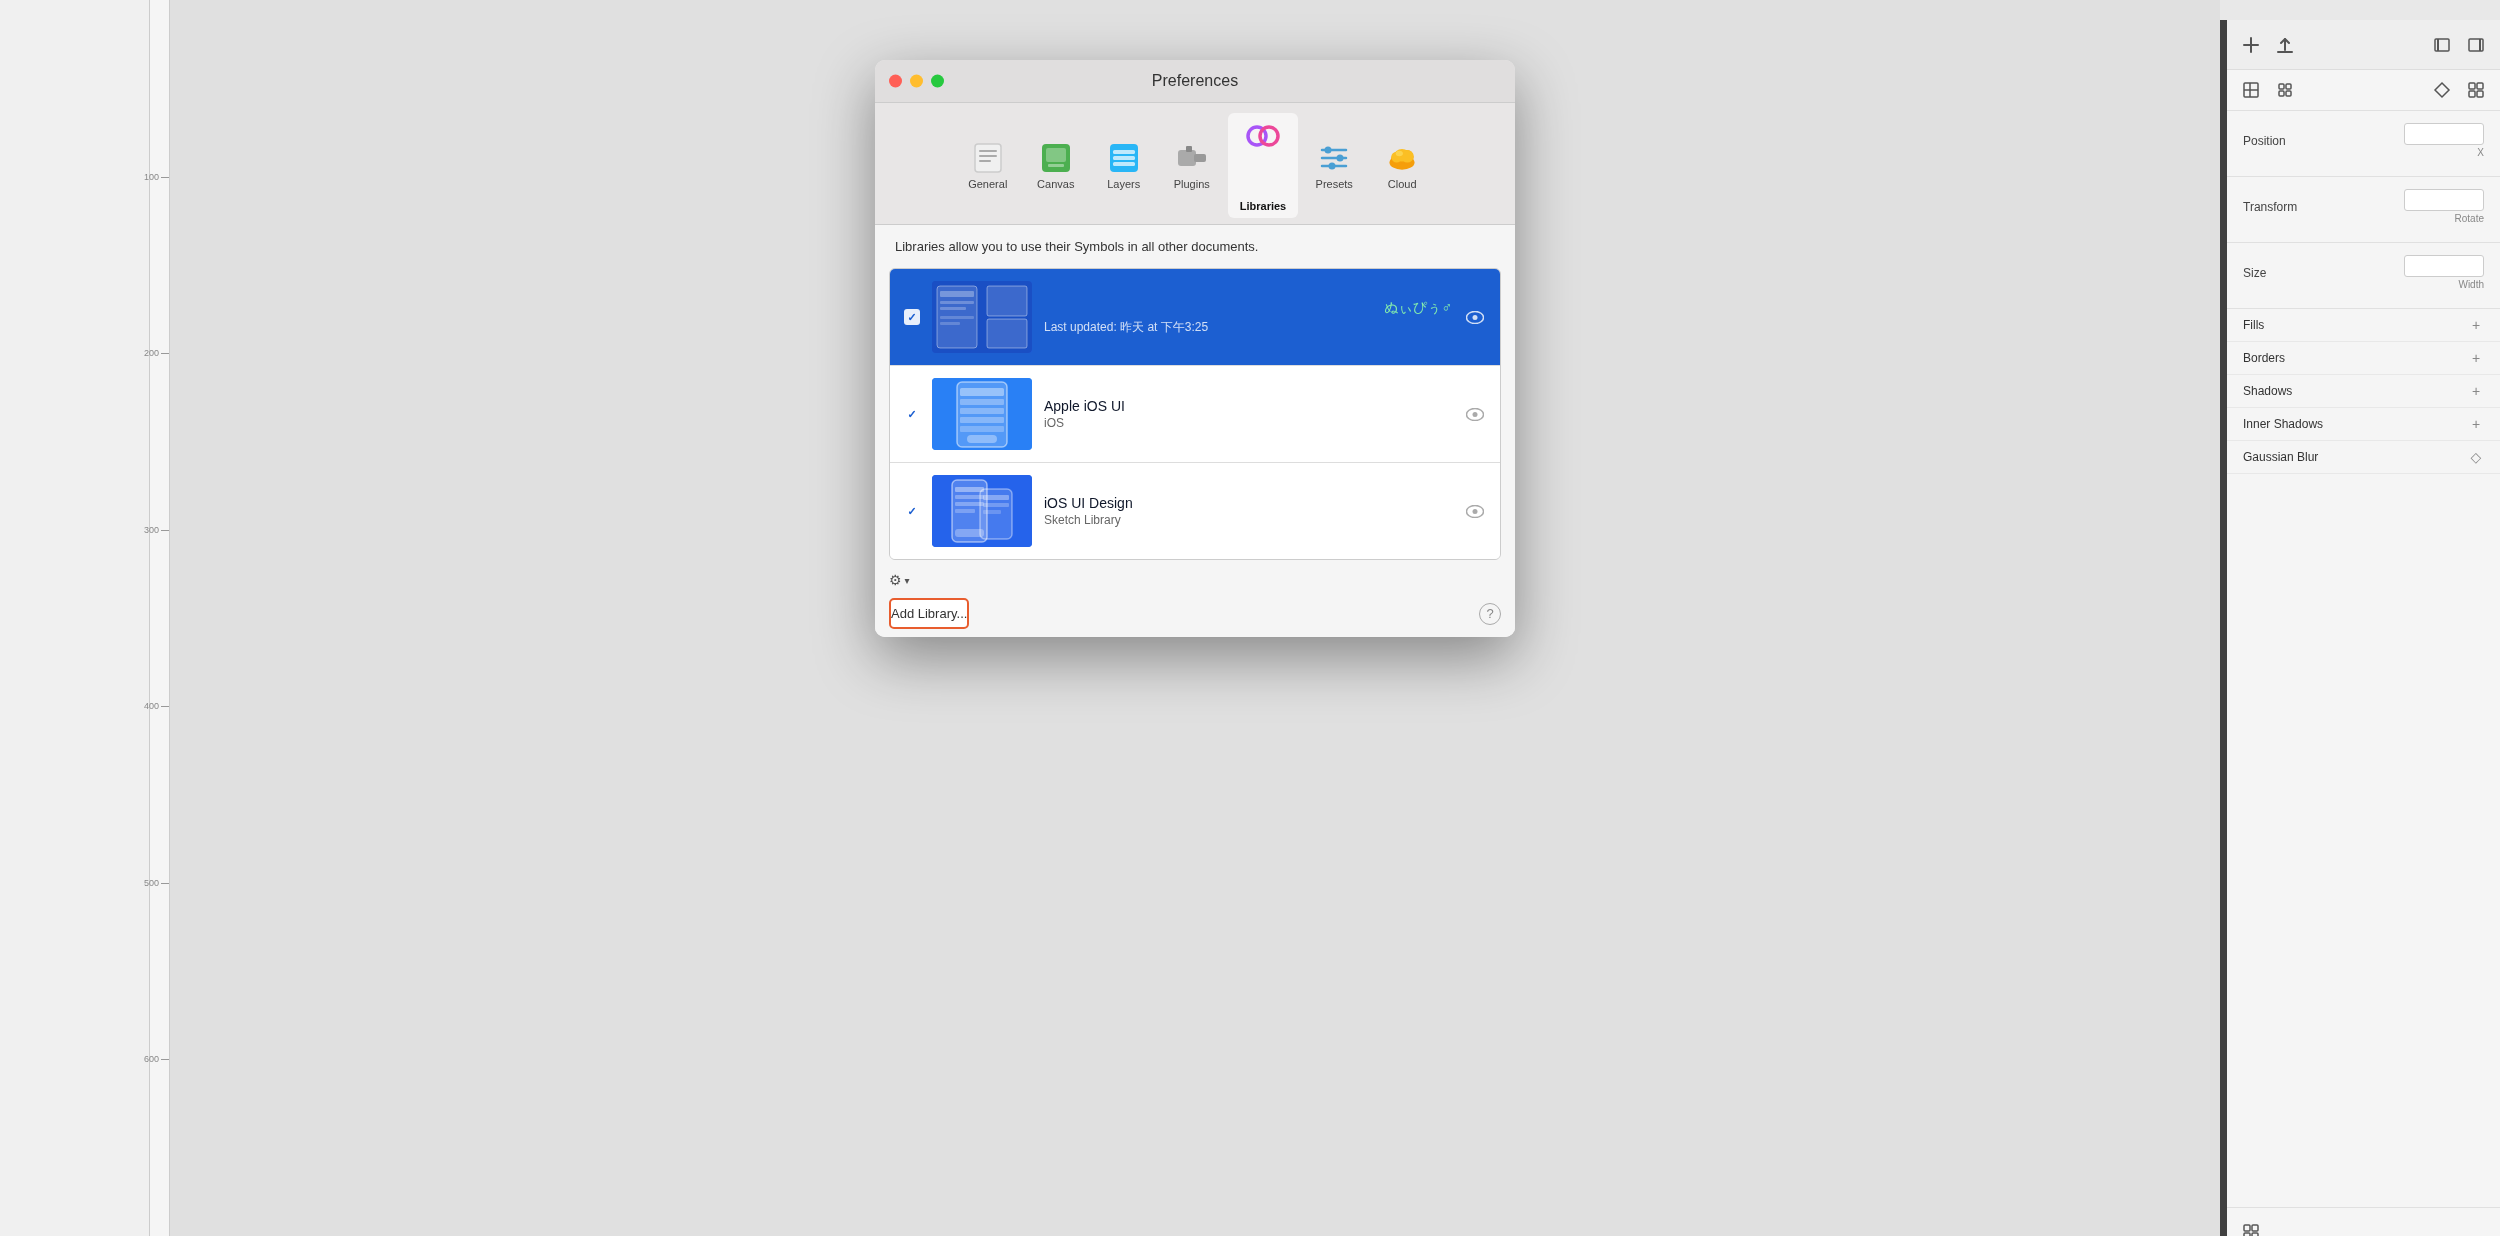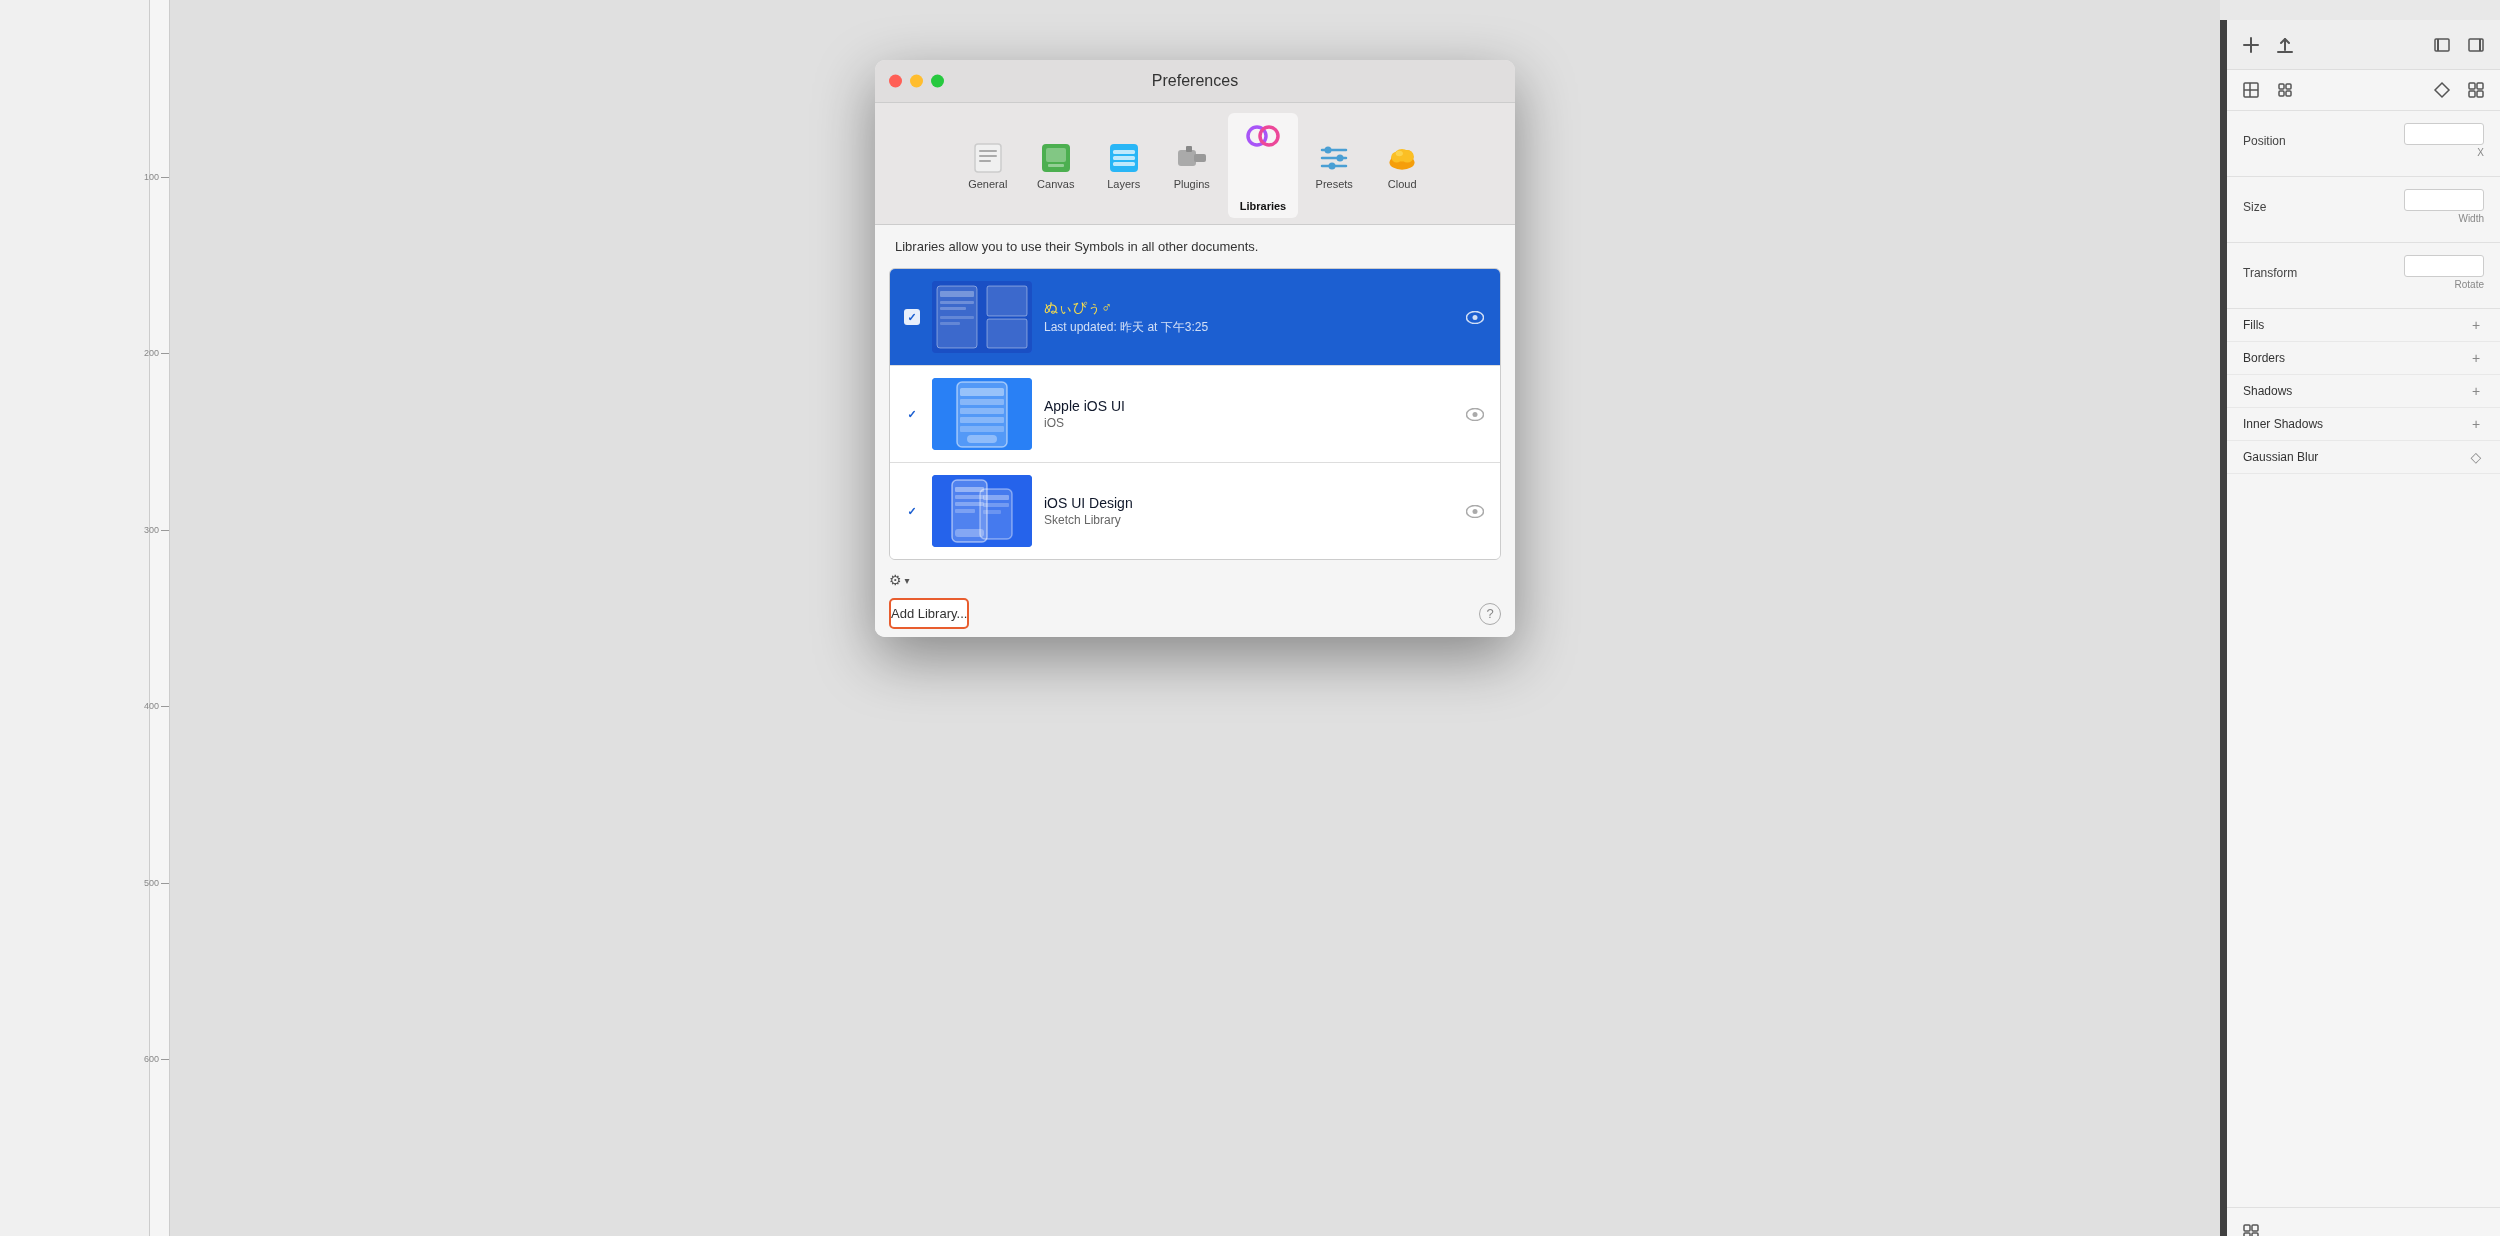--- a/index.html
+++ b/index.html
@@ -246,21 +246,22 @@
     }
 
     .library-name {
       font-size: 14px;
       font-weight: 500;
       color: #0f172a;
       margin-bottom: 2px;
     }
 
     .library-item.selected .library-name {
-      color: #fde047;
+      color: #86efac;
+      text-align: right;
     }
 
     .library-sub {
       font-size: 12px;
       color: #666;
     }
 
     .library-item.selected .library-sub {
       color: rgba(255,255,255,0.8);
     }
@@ -766,34 +767,34 @@
       <span class="inspector-label">Position</span>
       <div class="field-with-label">
         <input class="inspector-field-sm" value="" style="width: 80px;">
         <span class="inspector-side-label">X</span>
       </div>
     </div>
   </div>
 
   <div class="inspector-section">
     <div class="inspector-row">
+      <span class="inspector-label">Transform</span>
+      <div class="field-with-label">
+        <input class="inspector-field-sm" value="" style="width: 80px;">
+        <span class="inspector-side-label">Rotate</span>
+      </div>
+    </div>
+  </div>
+
+  <div class="inspector-section">
+    <div class="inspector-row">
       <span class="inspector-label">Size</span>
       <div class="field-with-label">
         <input class="inspector-field-sm" value="" style="width: 80px;">
         <span class="inspector-side-label">Width</span>
-      </div>
-    </div>
-  </div>
-
-  <div class="inspector-section">
-    <div class="inspector-row">
-      <span class="inspector-label">Transform</span>
-      <div class="field-with-label">
-        <input class="inspector-field-sm" value="" style="width: 80px;">
-        <span class="inspector-side-label">Rotate</span>
       </div>
     </div>
   </div>
 
   <div class="inspector-prop">
     <span class="prop-label">Fills</span>
     <div class="prop-add-btn">+</div>
   </div>
 
   <div class="inspector-prop">

